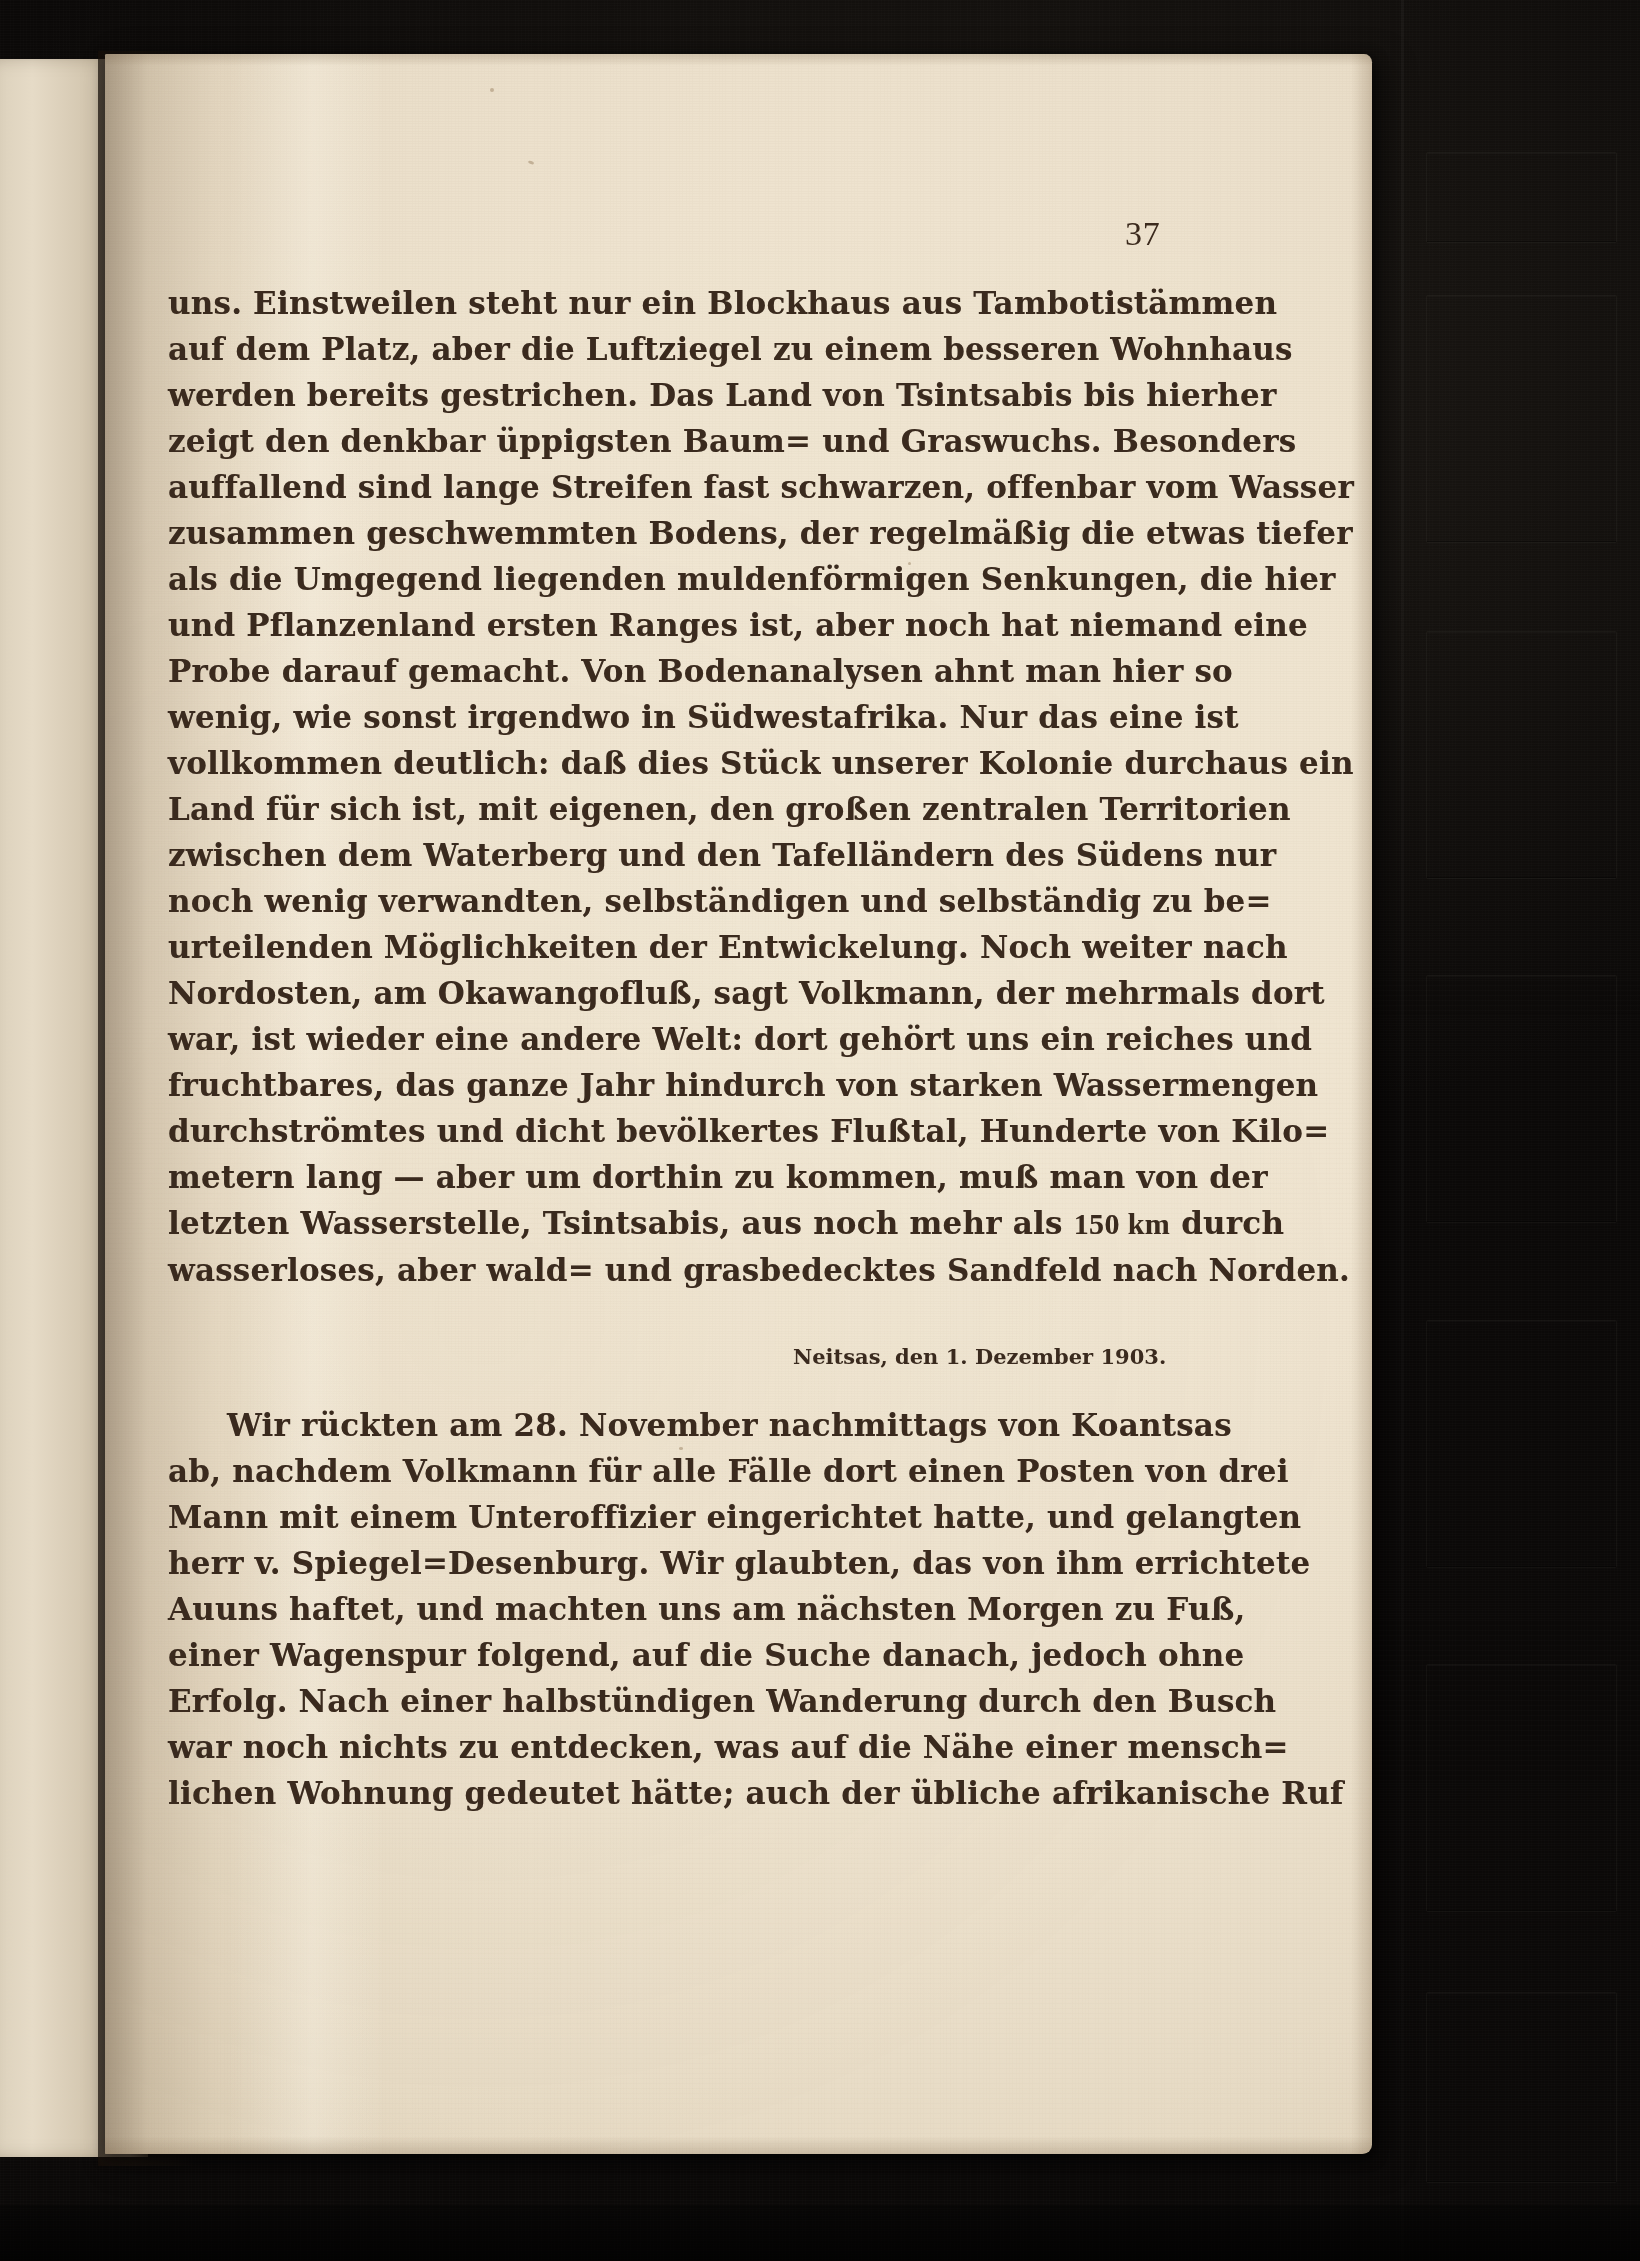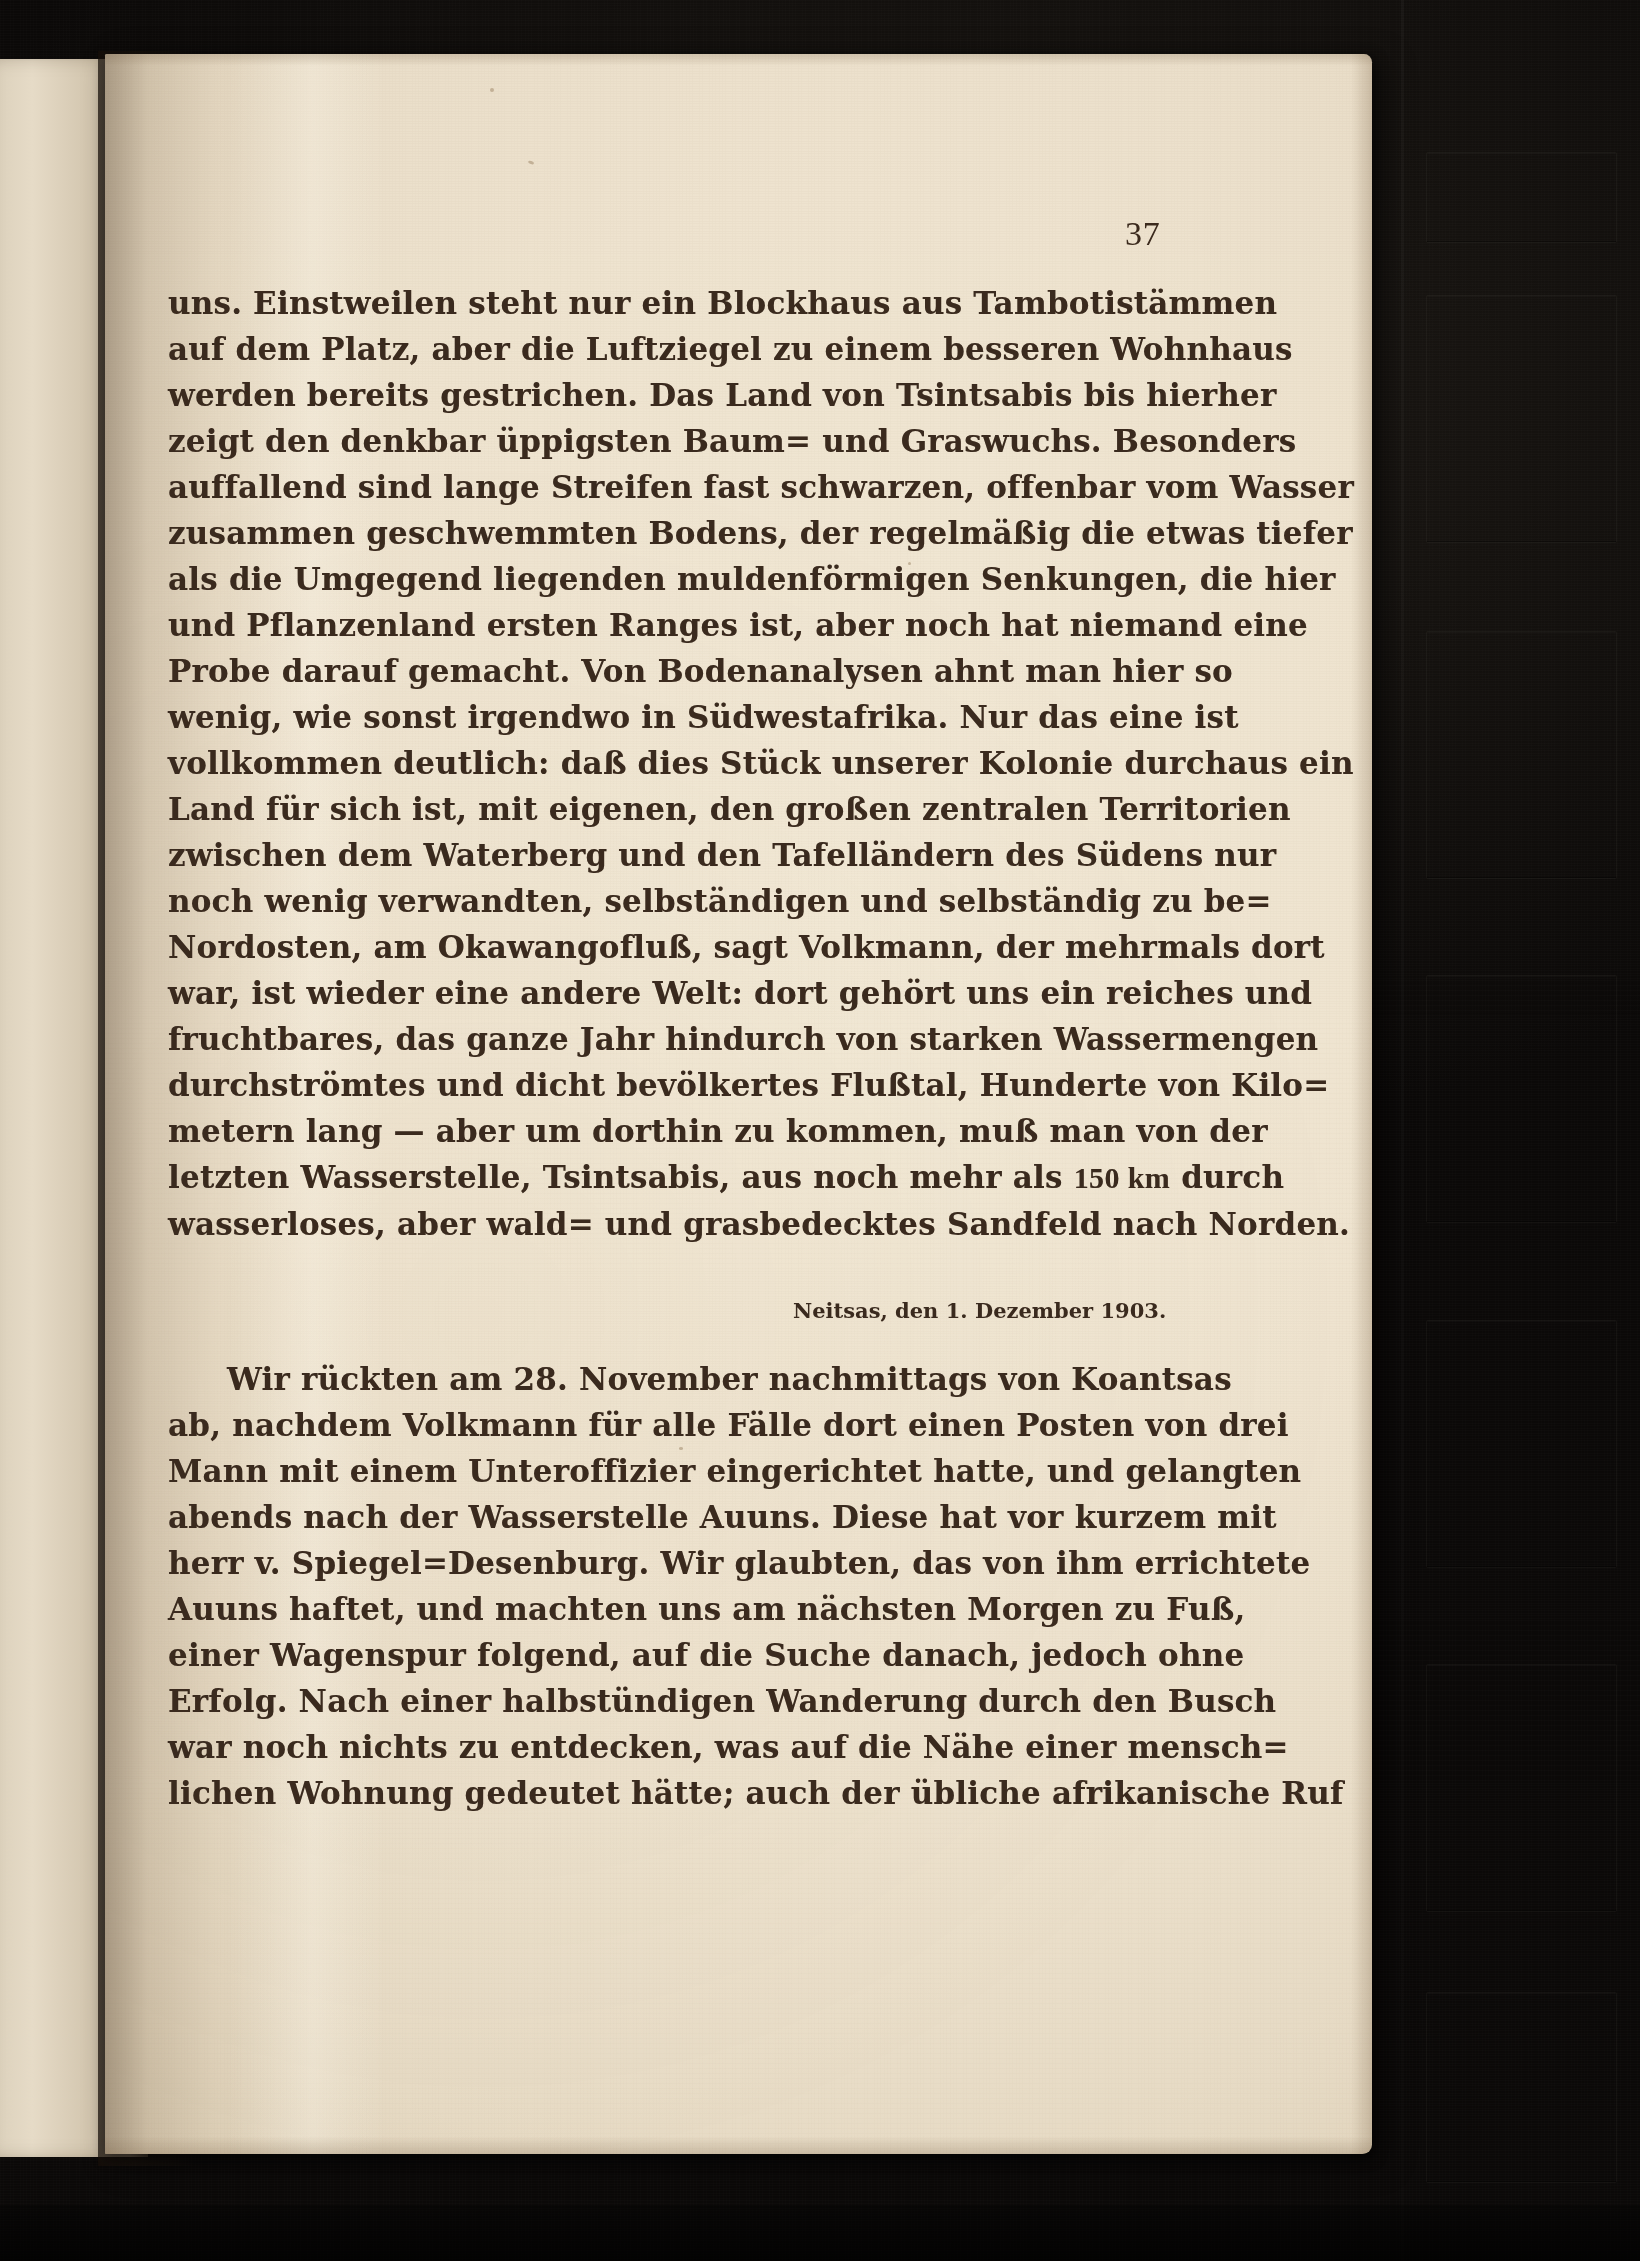--- a/index.html
+++ b/index.html
@@ -257,20 +257,23 @@
         <div class="fraktur-line jst">
           <span>Land für sich ist, mit eigenen, den großen zentralen Territorien</span>
         </div>
         <div class="fraktur-line jst">
           <span>zwischen dem Waterberg und den Tafelländern des Südens nur</span>
         </div>
         <div class="fraktur-line jst">
           <span>noch wenig verwandten, selbständigen und selbständig zu be=</span>
         </div>
         <div class="fraktur-line jst">
+          <span>urteilenden Möglichkeiten der Entwickelung.  Noch weiter nach</span>
+        </div>
+        <div class="fraktur-line jst">
           <span>Nordosten, am Okawangofluß, sagt Volkmann, der mehrmals dort</span>
         </div>
         <div class="fraktur-line jst">
           <span>war, ist wieder eine andere Welt: dort gehört uns ein reiches und</span>
         </div>
         <div class="fraktur-line jst">
           <span>fruchtbares, das ganze Jahr hindurch von starken Wassermengen</span>
         </div>
         <div class="fraktur-line jst">
           <span>durchströmtes und dicht bevölkertes Flußtal, Hunderte von Kilo=</span>
@@ -291,23 +294,20 @@
       <div class="para2">
         <div class="fraktur-line jst indent">
           <span>Wir rückten am 28. November nachmittags von Koantsas</span>
         </div>
         <div class="fraktur-line jst">
           <span>ab, nachdem Volkmann für alle Fälle dort einen Posten von drei</span>
         </div>
         <div class="fraktur-line jst">
           <span>Mann mit einem Unteroffizier eingerichtet hatte, und gelangten</span>
         </div>
-        <div class="fraktur-line jst">
-          <span>abends nach der Wasserstelle Auuns.  Diese hat vor kurzem mit</span>
-        </div>
 
 
         <div class="fraktur-line jst">
           <span>herr v. Spiegel=Desenburg.  Wir glaubten, das von ihm errichtete</span>
         </div>
         <div class="fraktur-line jst">
           <span>Auuns haftet, und machten uns am nächsten Morgen zu Fuß,</span>
         </div>
         <div class="fraktur-line jst">
           <span>einer Wagenspur folgend, auf die Suche danach, jedoch ohne</span>

